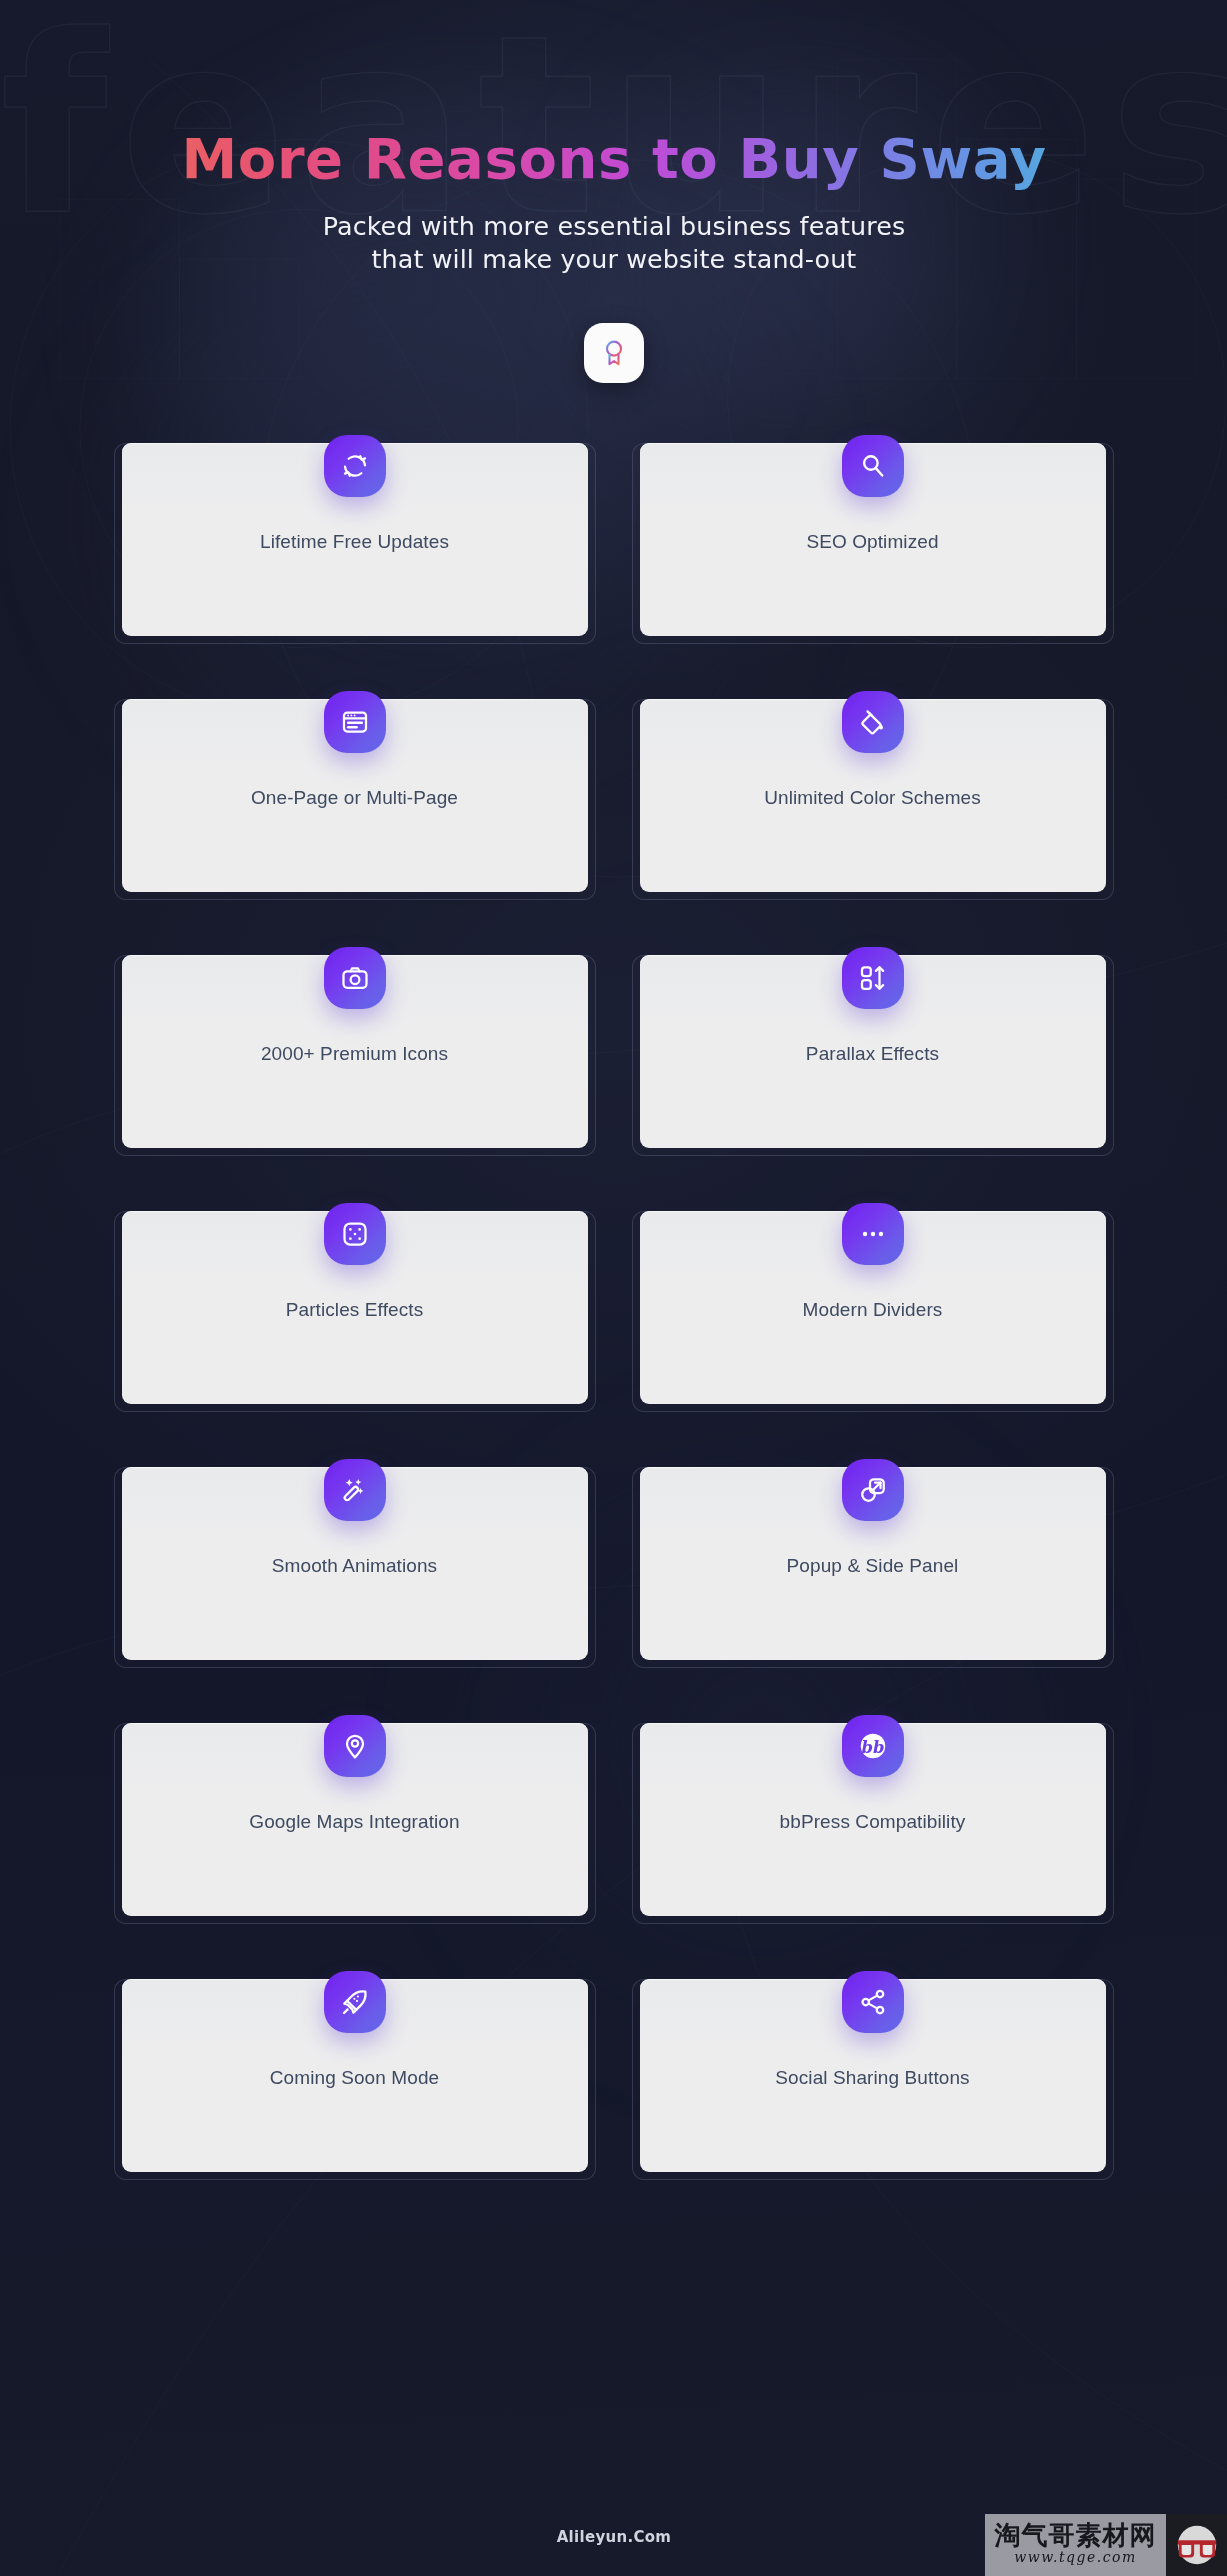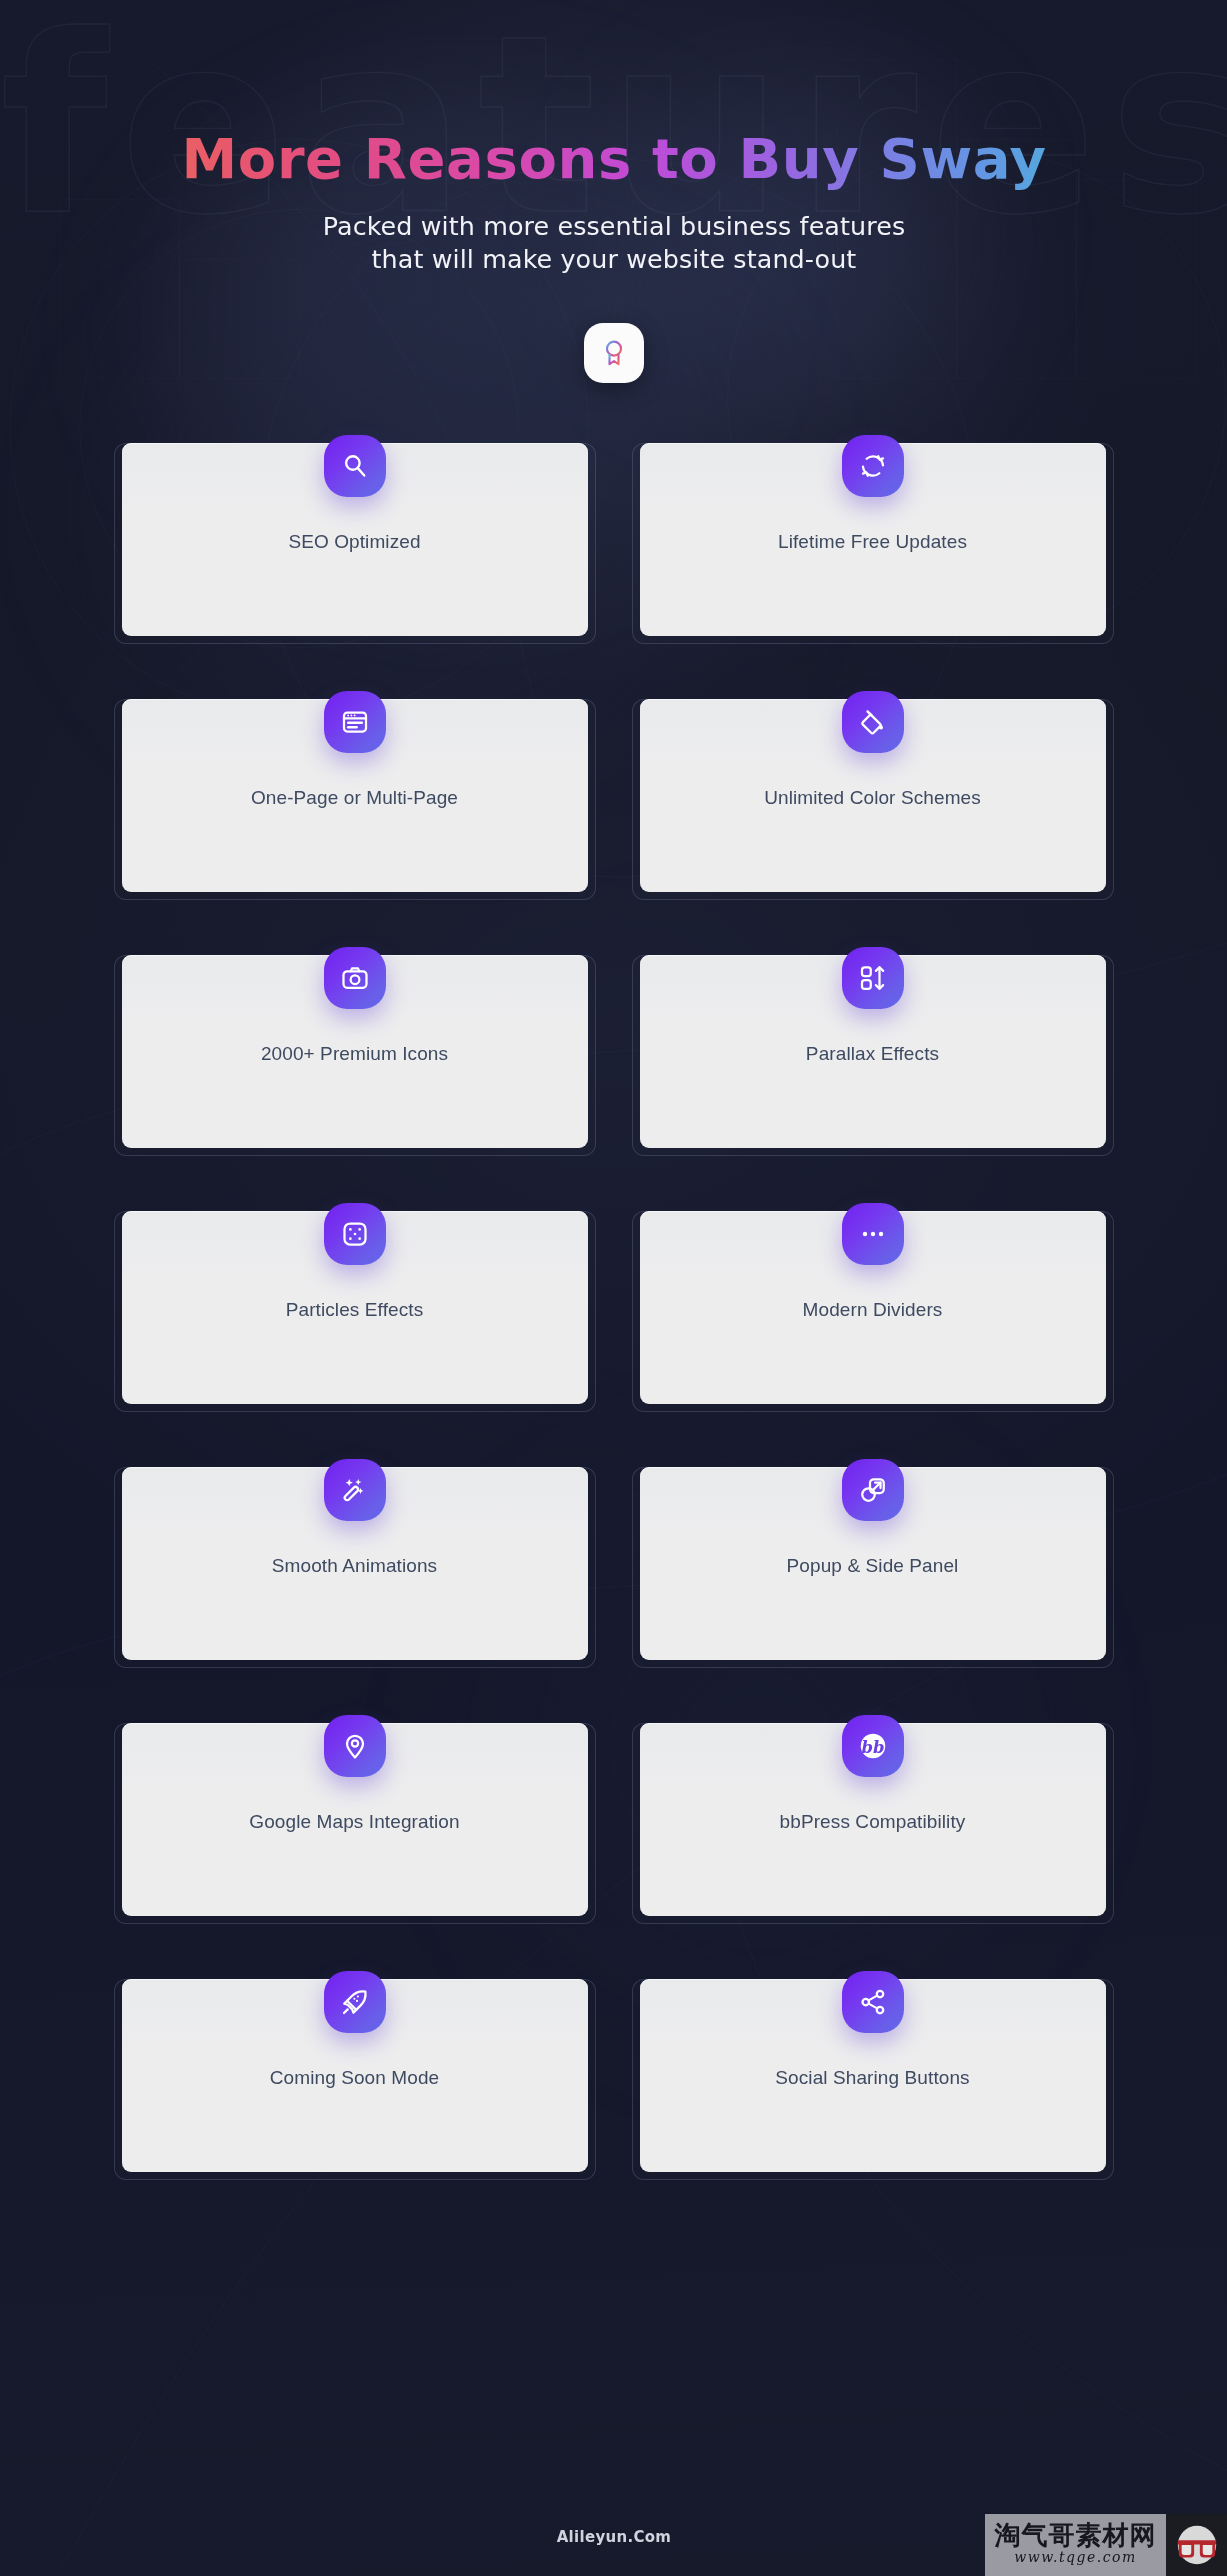--- a/index.html
+++ b/index.html
@@ -254,40 +254,40 @@
     </div>
   </div>
 </div>
 
 <div class="grid">
 
   <div class="card-slot">
     <div class="card-frame"></div>
     <div class="card-inner"></div>
     <div class="card-icon">
-      <svg width="30" height="30" viewBox="0 0 24 24" fill="none" stroke="#fff" stroke-width="1.9" stroke-linecap="round">
-        <circle cx="10.3" cy="9.6" r="5.4"></circle>
-        <line x1="14.4" y1="13.9" x2="19.4" y2="19.6"></line>
-      </svg>
-    </div>
-    <div class="card-label">SEO Optimized</div>
-  </div>
-
-  <div class="card-slot">
-    <div class="card-frame"></div>
-    <div class="card-inner"></div>
-    <div class="card-icon">
       <svg width="30" height="30" viewBox="0 0 24 24" fill="none" stroke="#fff" stroke-width="1.8" stroke-linecap="round" stroke-linejoin="round">
         <path d="M20 11.5a8 8 0 0 0-13.1-5.3"></path>
         <polyline points="16.2 4.2 17.3 6.9 20 5.9"></polyline>
         <path d="M4 12.5a8 8 0 0 0 13.1 5.3"></path>
         <polyline points="7.8 19.8 6.7 17.1 4 18.1"></polyline>
       </svg>
     </div>
     <div class="card-label">Lifetime Free Updates</div>
+  </div>
+
+  <div class="card-slot">
+    <div class="card-frame"></div>
+    <div class="card-inner"></div>
+    <div class="card-icon">
+      <svg width="30" height="30" viewBox="0 0 24 24" fill="none" stroke="#fff" stroke-width="1.9" stroke-linecap="round">
+        <circle cx="10.3" cy="9.6" r="5.4"></circle>
+        <line x1="14.4" y1="13.9" x2="19.4" y2="19.6"></line>
+      </svg>
+    </div>
+    <div class="card-label">SEO Optimized</div>
   </div>
 
   <div class="card-slot">
     <div class="card-frame"></div>
     <div class="card-inner"></div>
     <div class="card-icon">
       <svg width="30" height="30" viewBox="0 0 24 24" fill="none" stroke="#fff" stroke-width="1.8" stroke-linecap="round" stroke-linejoin="round">
         <rect x="3.2" y="4.4" width="17.6" height="15.2" rx="2.6"></rect>
         <line x1="3.2" y1="9.1" x2="20.8" y2="9.1"></line>
         <circle cx="6.5" cy="6.8" r=".75" fill="#fff" stroke="none"></circle>

